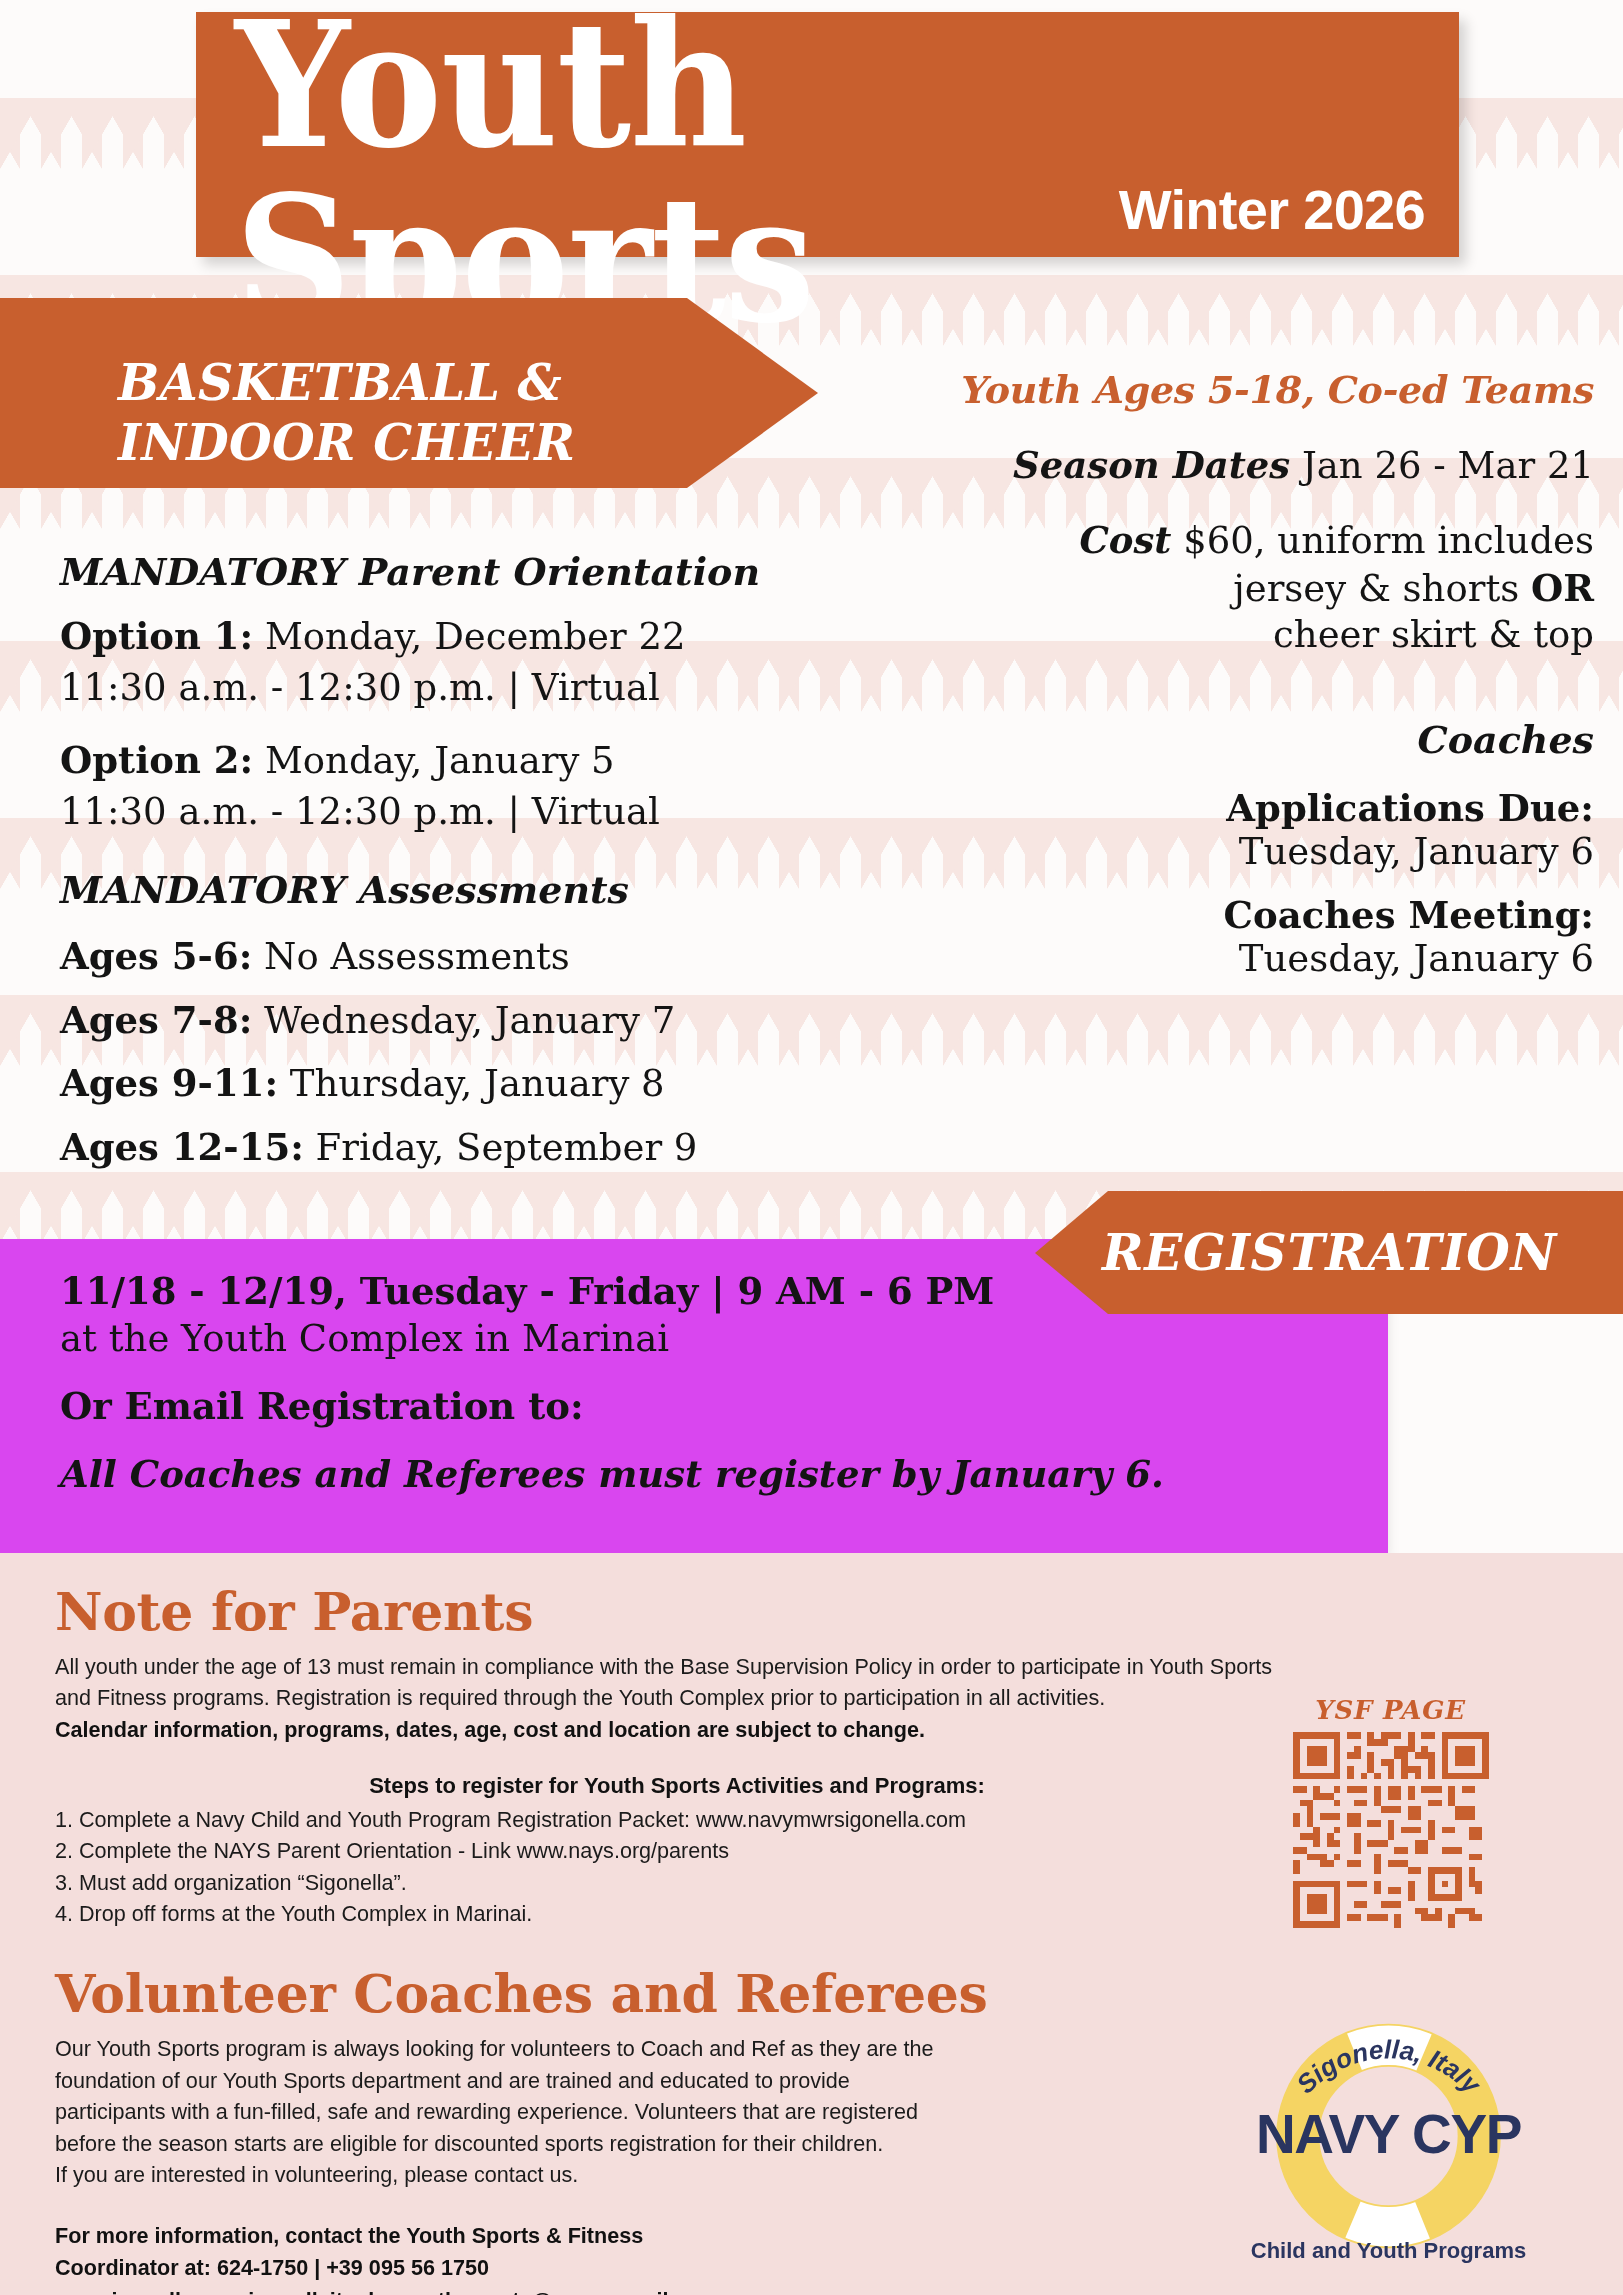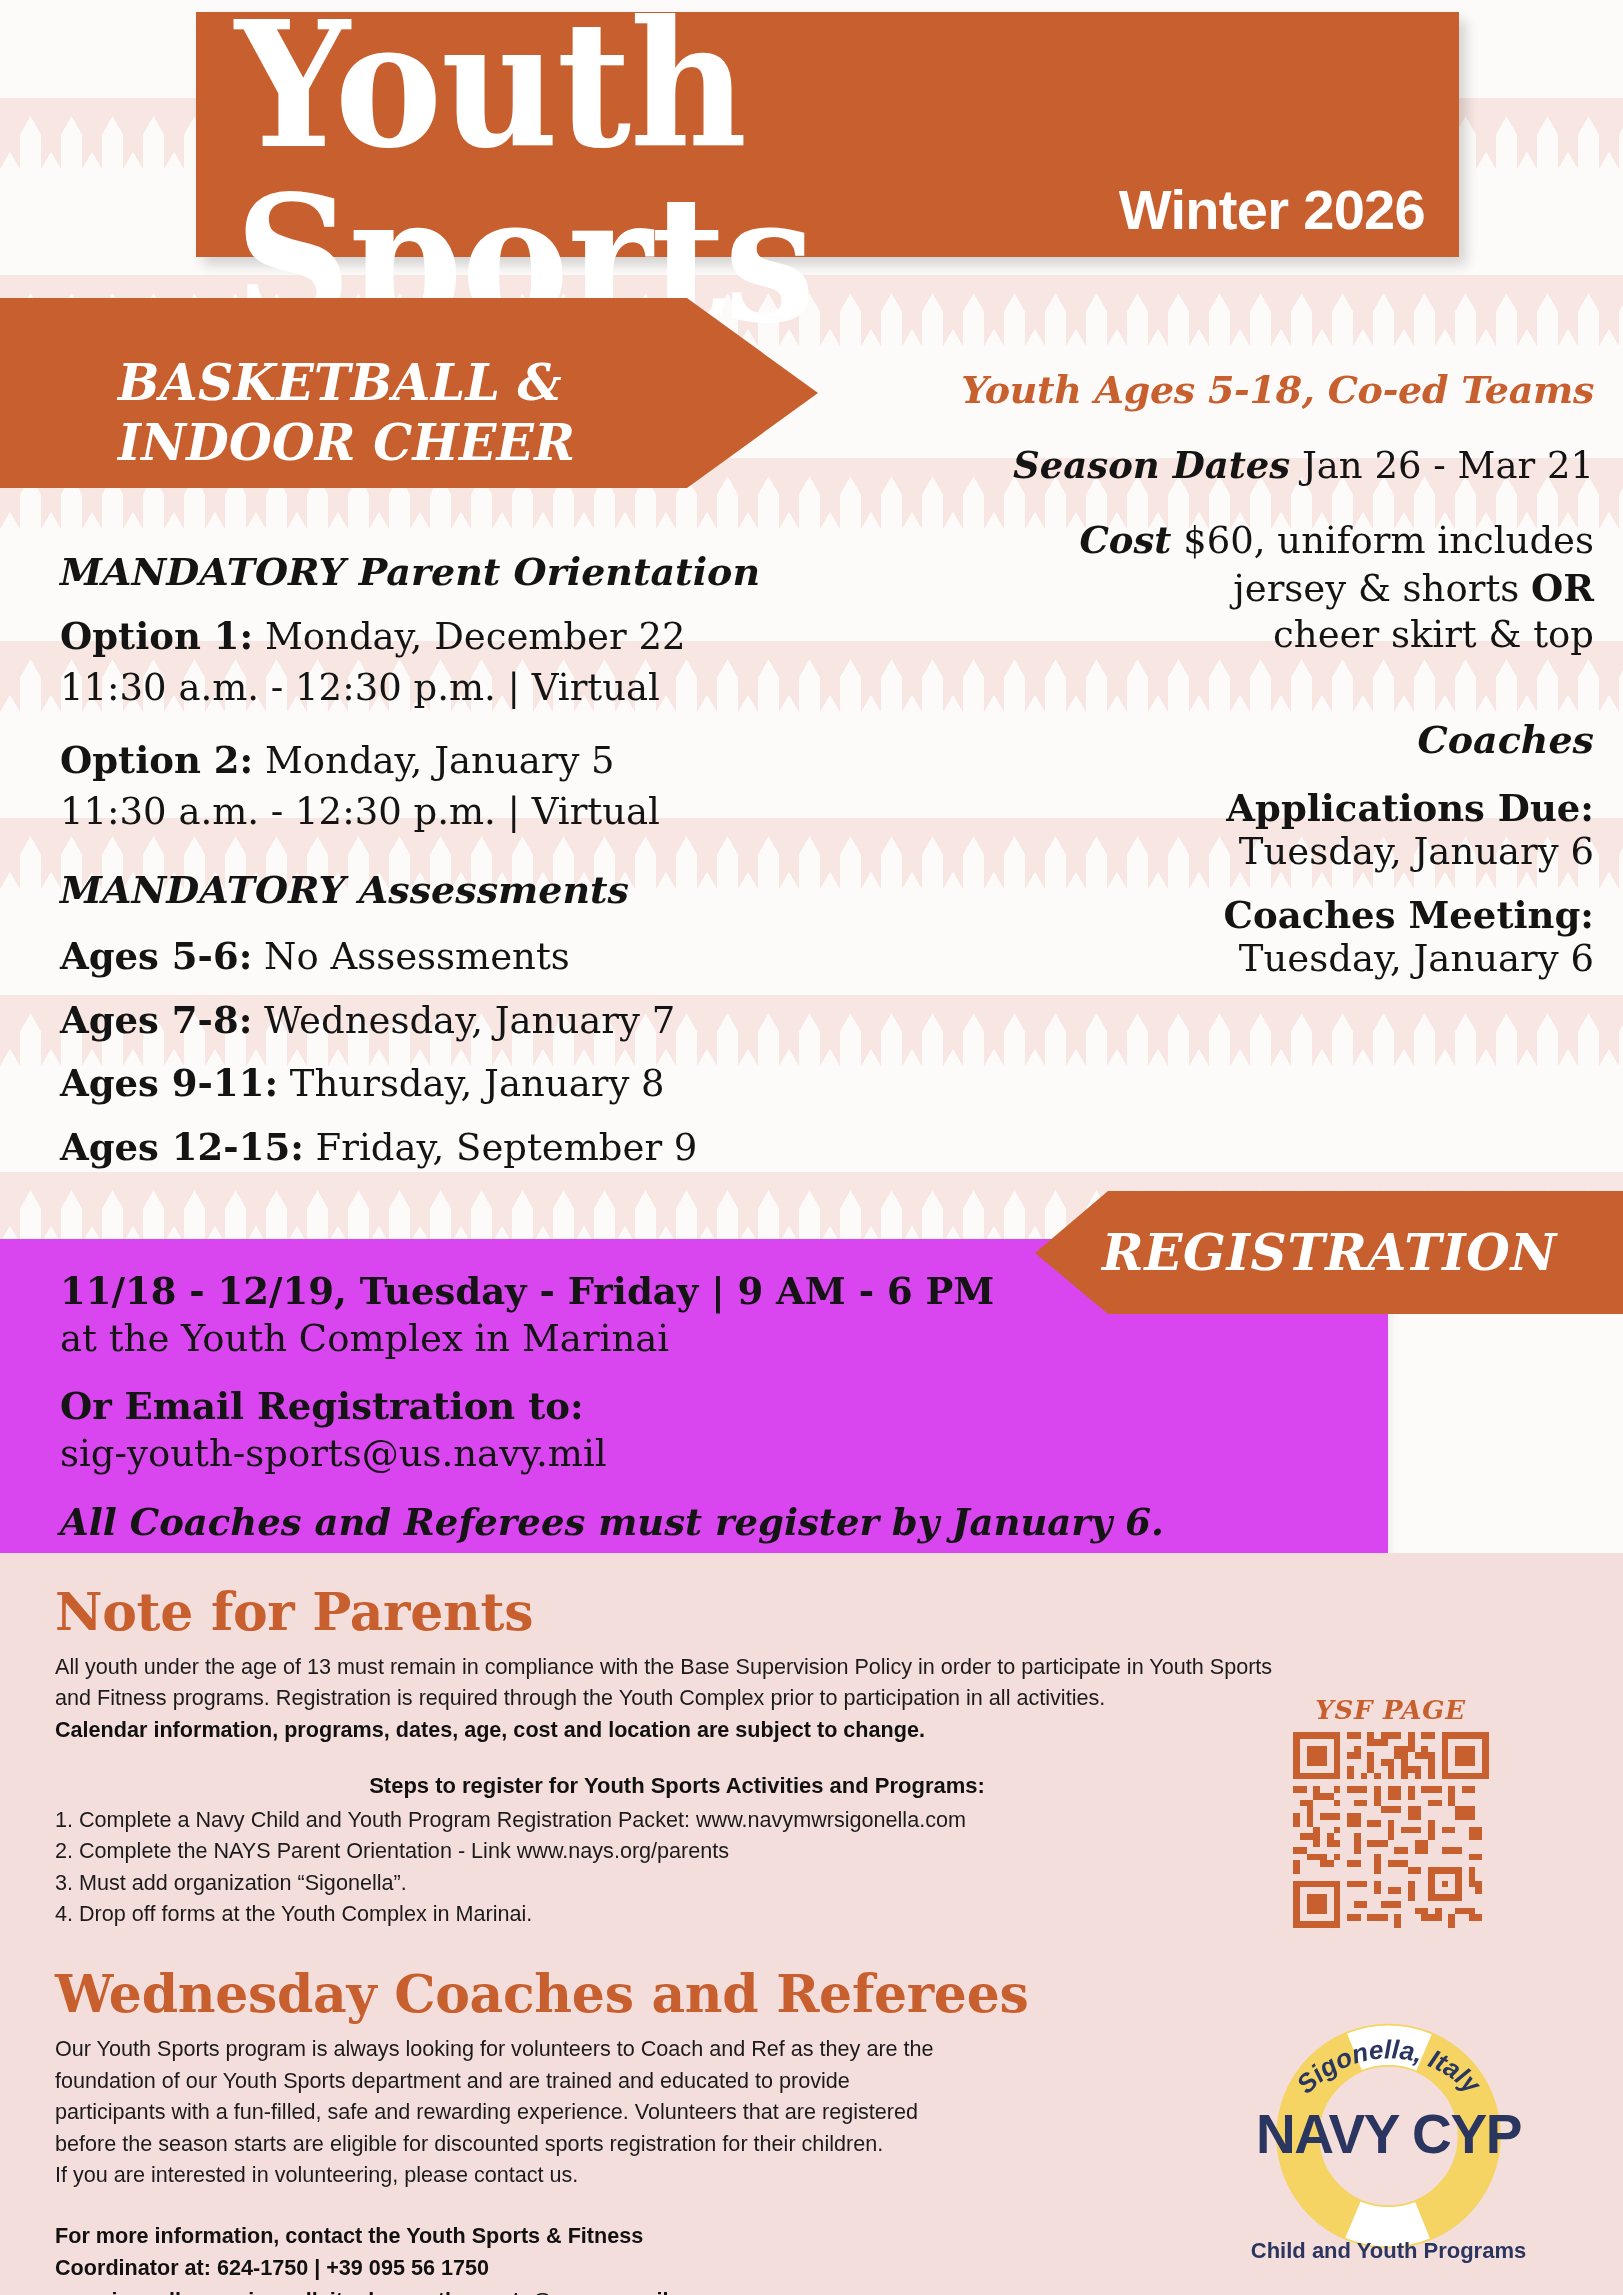--- a/index.html
+++ b/index.html
@@ -286,21 +286,20 @@
     <div class="a-row">
       <b>Ages 12-15:</b><span> Friday, September 9</span>
     </div>
   </div>
 
   <div id="reg-card">
     <div class="reg-bold">11/18 - 12/19, Tuesday - Friday | 9 AM - 6 PM</div>
     <div class="reg-norm">at the Youth Complex in Marinai</div>
     <div class="reg-sp"></div>
     <div class="reg-bold">Or Email Registration to:</div>
-    <div class="reg-norm">sig-youth-sports@us.navy.mil</div>
     <div class="reg-sp"></div>
     <div class="reg-ital">All Coaches and Referees must register by January 6.</div>
   </div>
 
   <div id="reg-banner">
     <span>REGISTRATION</span>
   </div>
 
   <div id="bottom">
 
@@ -313,21 +312,21 @@
 
     <div id="steps-sec">
       <div class="steps-head">Steps to register for Youth Sports Activities and Programs:</div>
       <div class="step">1. Complete a Navy Child and Youth Program Registration Packet: www.navymwrsigonella.com</div>
       <div class="step">2. Complete the NAYS Parent Orientation - Link www.nays.org/parents</div>
       <div class="step">3. Must add organization “Sigonella”.</div>
       <div class="step">4. Drop off forms at the Youth Complex in Marinai.</div>
     </div>
 
     <div id="vol-sec">
-      <div class="sec-title">Wednesday Coaches and Referees</div>
+      <div class="sec-title">Volunteer Coaches and Referees</div>
       <div class="body-txt">Our Youth Sports program is always looking for volunteers to Coach and Ref as they are the</div>
       <div class="body-txt">foundation of our Youth Sports department and are trained and educated to provide</div>
       <div class="body-txt">participants with a fun-filled, safe and rewarding experience. Volunteers that are registered</div>
       <div class="body-txt">before the season starts are eligible for discounted sports registration for their children.</div>
       <div class="body-txt">If you are interested in volunteering, please contact us.</div>
     </div>
 
     <div id="contact-sec">
       <div class="contact-line">For more information, contact the Youth Sports &amp; Fitness</div>
       <div class="contact-line">Coordinator at: 624-1750 | +39 095 56 1750</div>

